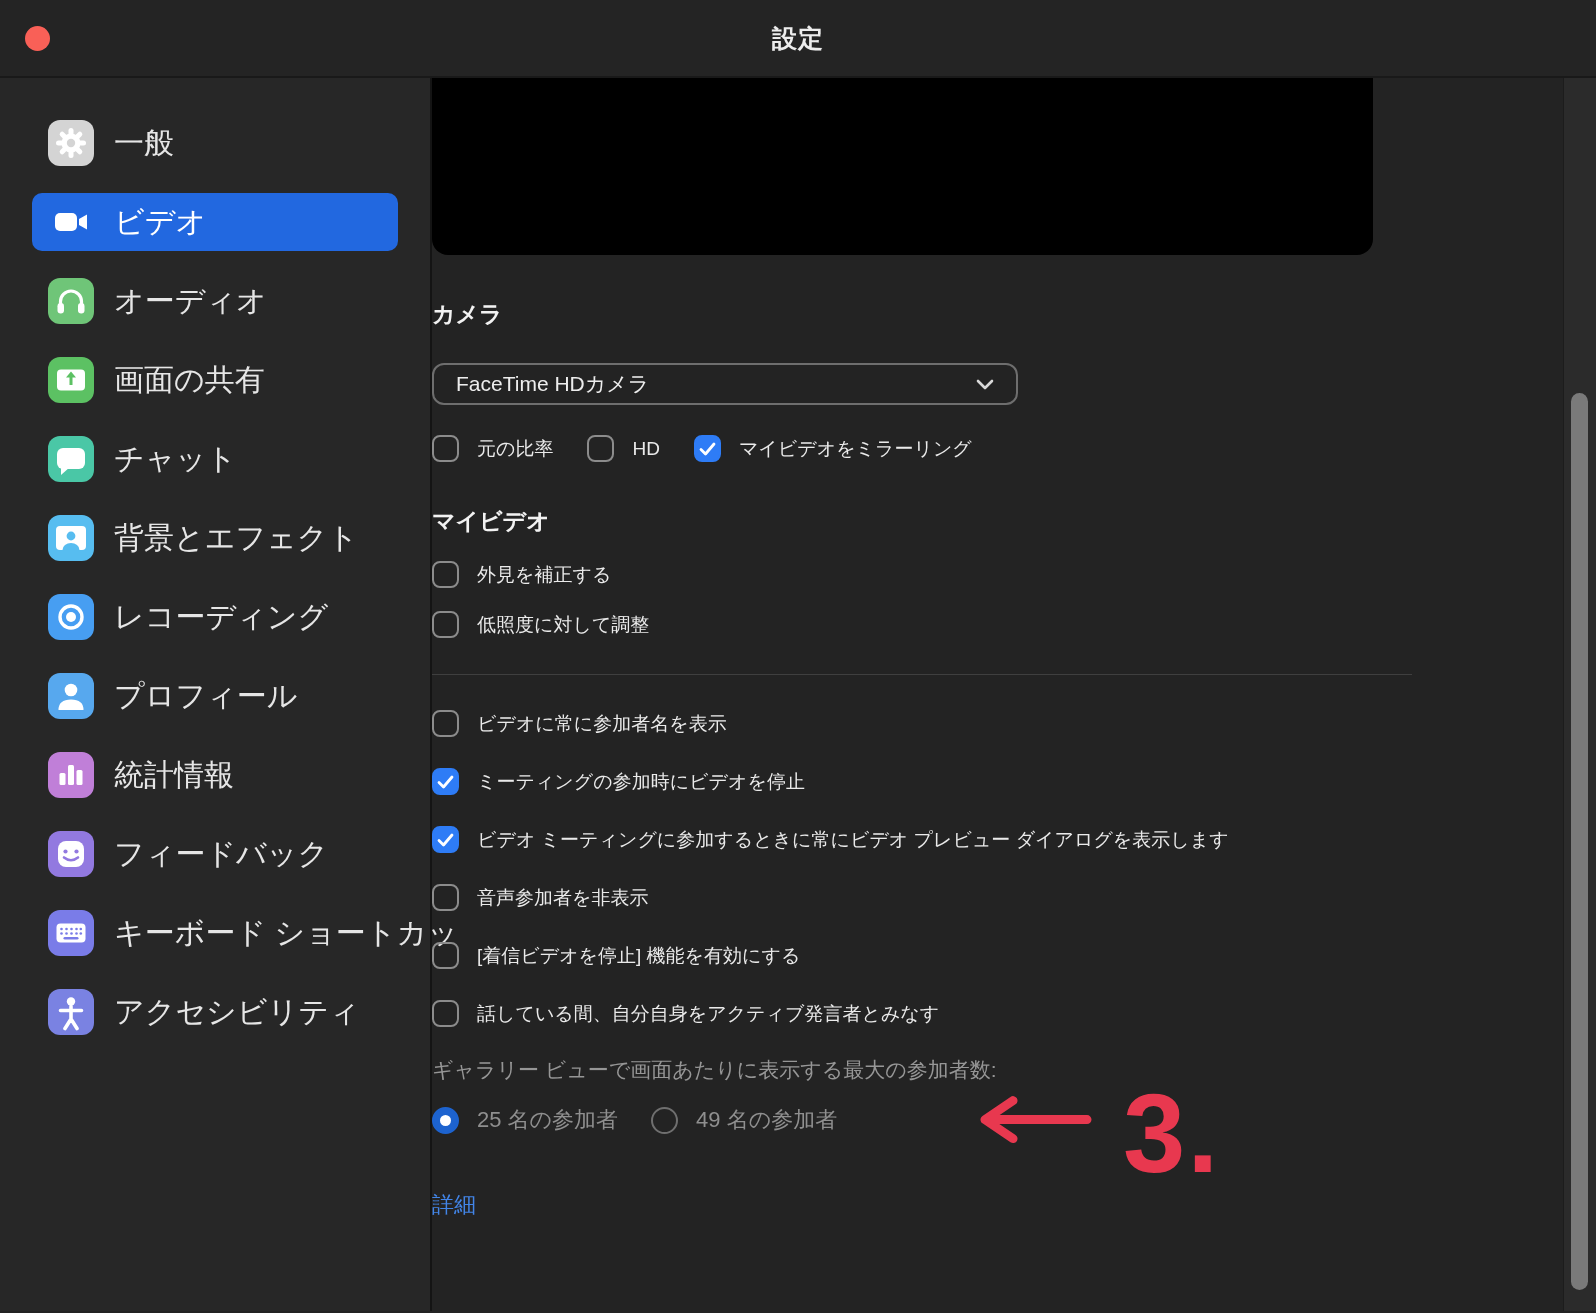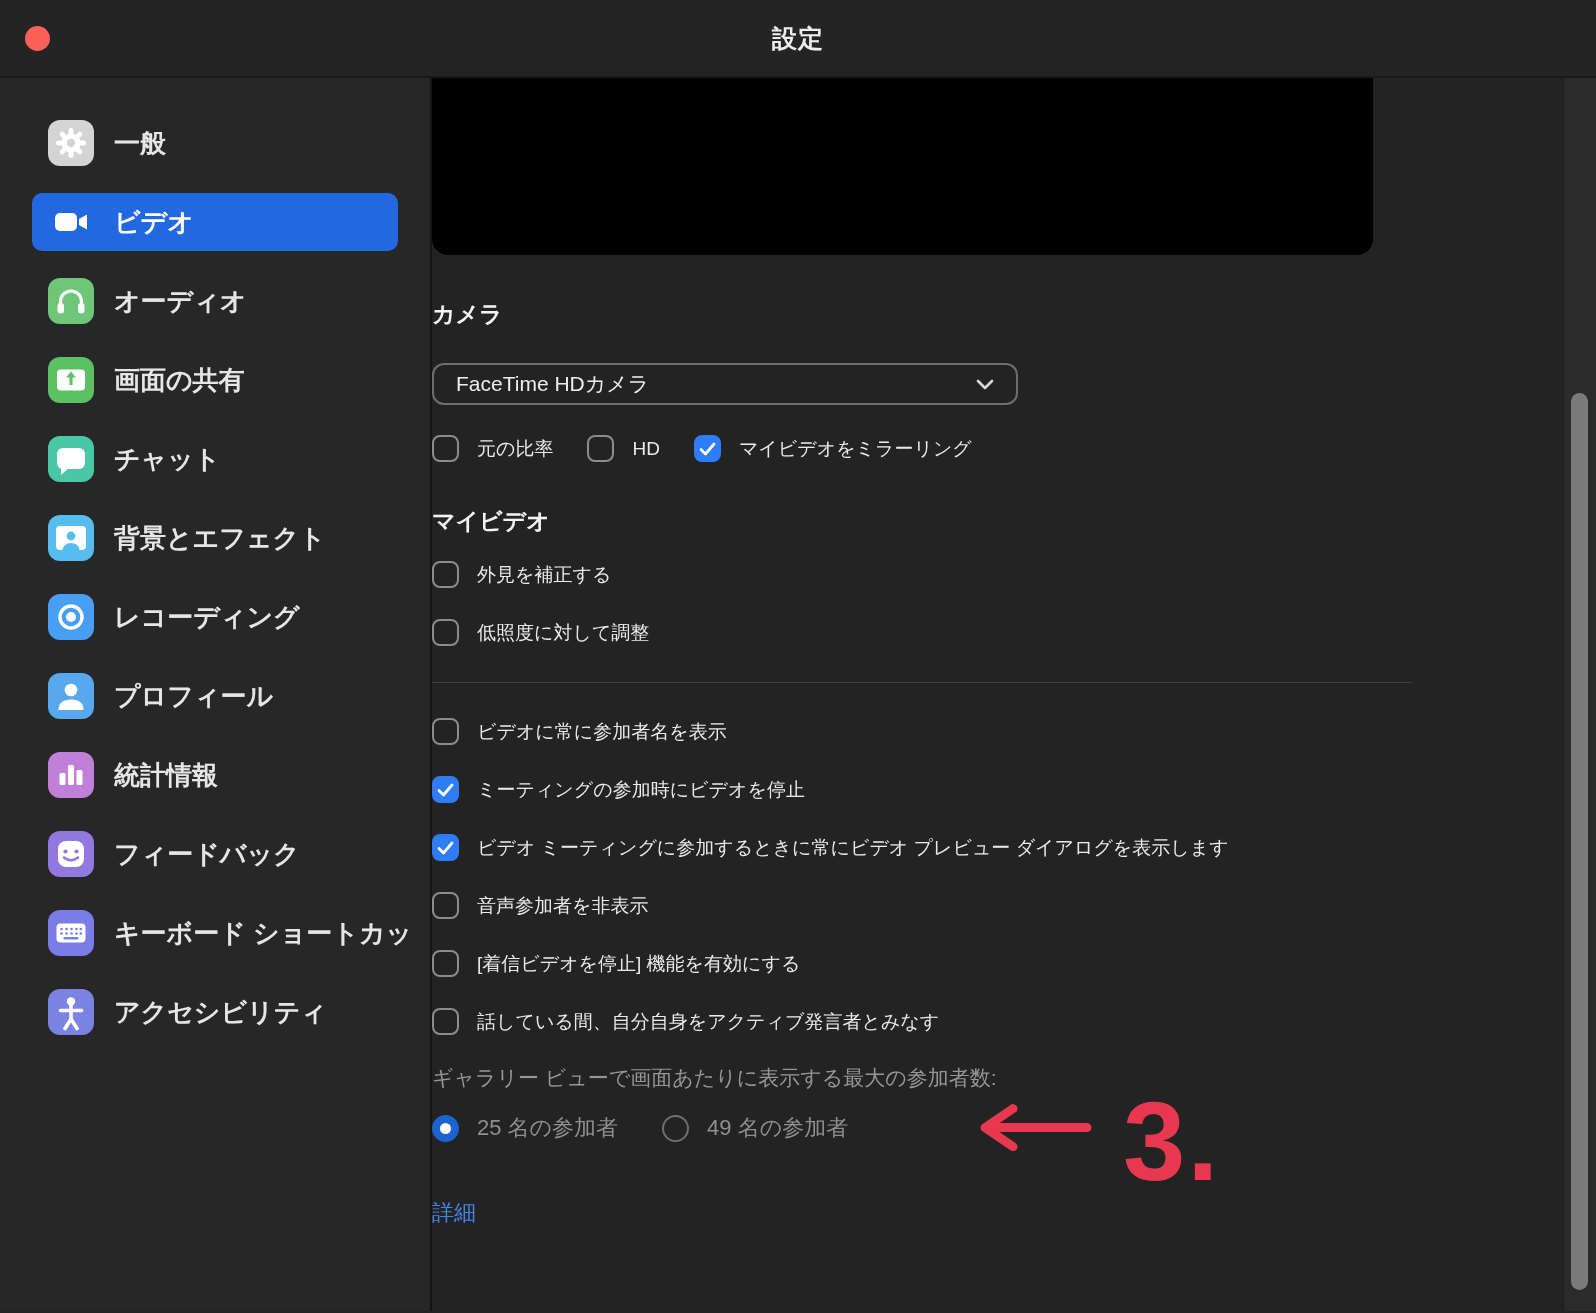--- a/index.html
+++ b/index.html
@@ -40,21 +40,21 @@
   .side-icon.bg-audio { background:var(--icon-audio); }
   .side-icon.bg-share { background:var(--icon-share); }
   .side-icon.bg-chat { background:var(--icon-chat); }
   .side-icon.bg-background { background:var(--icon-background); }
   .side-icon.bg-recording { background:var(--icon-recording); }
   .side-icon.bg-profile { background:var(--icon-profile); }
   .side-icon.bg-stats { background:var(--icon-stats); }
   .side-icon.bg-feedback { background:var(--icon-feedback); }
   .side-icon.bg-keyboard { background:var(--icon-keyboard); }
   .side-icon.bg-access { background:var(--icon-access); }
-  .side-label { margin-left:20px; font-size:26px; color:#e6e6e6; white-space:nowrap;font-weight:bold; }
+  .side-label { margin-left:20px; font-size:30px; color:#e6e6e6; white-space:nowrap; }
   .side-item.selected .side-label { color:#fff; }
   
   .content { flex:1; position:relative; }
   .video-preview {
     width:941px; height:177px; background:#000;
     border-radius:0 0 16px 16px;
   }
   .sec-heading { margin-top:44px; font-size:23px; font-weight:700; color:#f2f2f2; }
   .dropdown {
     margin-top:33px; width:586px; height:42px;
@@ -71,26 +71,26 @@
   .checkbox {
     width:27px; height:27px; border:2px solid #8c8c8c; border-radius:8px;
     flex:none; display:flex; align-items:center; justify-content:center;
     background:transparent;
   }
   .checkbox svg { display:none; width:17px; height:14px; }
   .checkbox.checked { background:var(--checkbox-blue); border-color:var(--checkbox-blue); }
   .checkbox.checked svg { display:block; }
   .check-label { font-size:19px; color:#eaeaea; white-space:nowrap; }
   .mv-row1 { margin-top:24px; }
-  .mv-row2 { margin-top:31px; }
+  .mv-row2 { margin-top:23px; }
   .divider { margin-top:36px; width:980px; height:1px; background:#3f3f3f; }
   .opt-first { margin-top:35px; }
   .opt { margin-top:31px; }
   .gallery-label { margin-top:29px; font-size:21px; color:#969696; }
-  .radio-row { margin-top:22px; display:flex; align-items:center; gap:44px; position:relative; height:28px; }
+  .radio-row { margin-top:22px; display:flex; align-items:center; gap:33px; position:relative; height:28px; }
   .radio-group { display:flex; align-items:center; gap:18px; }
   .radio {
     width:27px; height:27px; border-radius:50%; border:2px solid #6f6f6f;
     flex:none; display:flex; align-items:center; justify-content:center;
   }
   .radio .dot { display:none; width:11px; height:11px; border-radius:50%; background:#fff; }
   .radio.selected { background:var(--radio-blue); border-color:var(--radio-blue); }
   .radio.selected .dot { display:block; }
   .radio-label { font-size:22px; color:#8f8f8f; white-space:nowrap; }
   .advanced-link { margin-top:56px; font-size:22px; color:var(--link-blue); cursor:pointer; width:max-content; }

